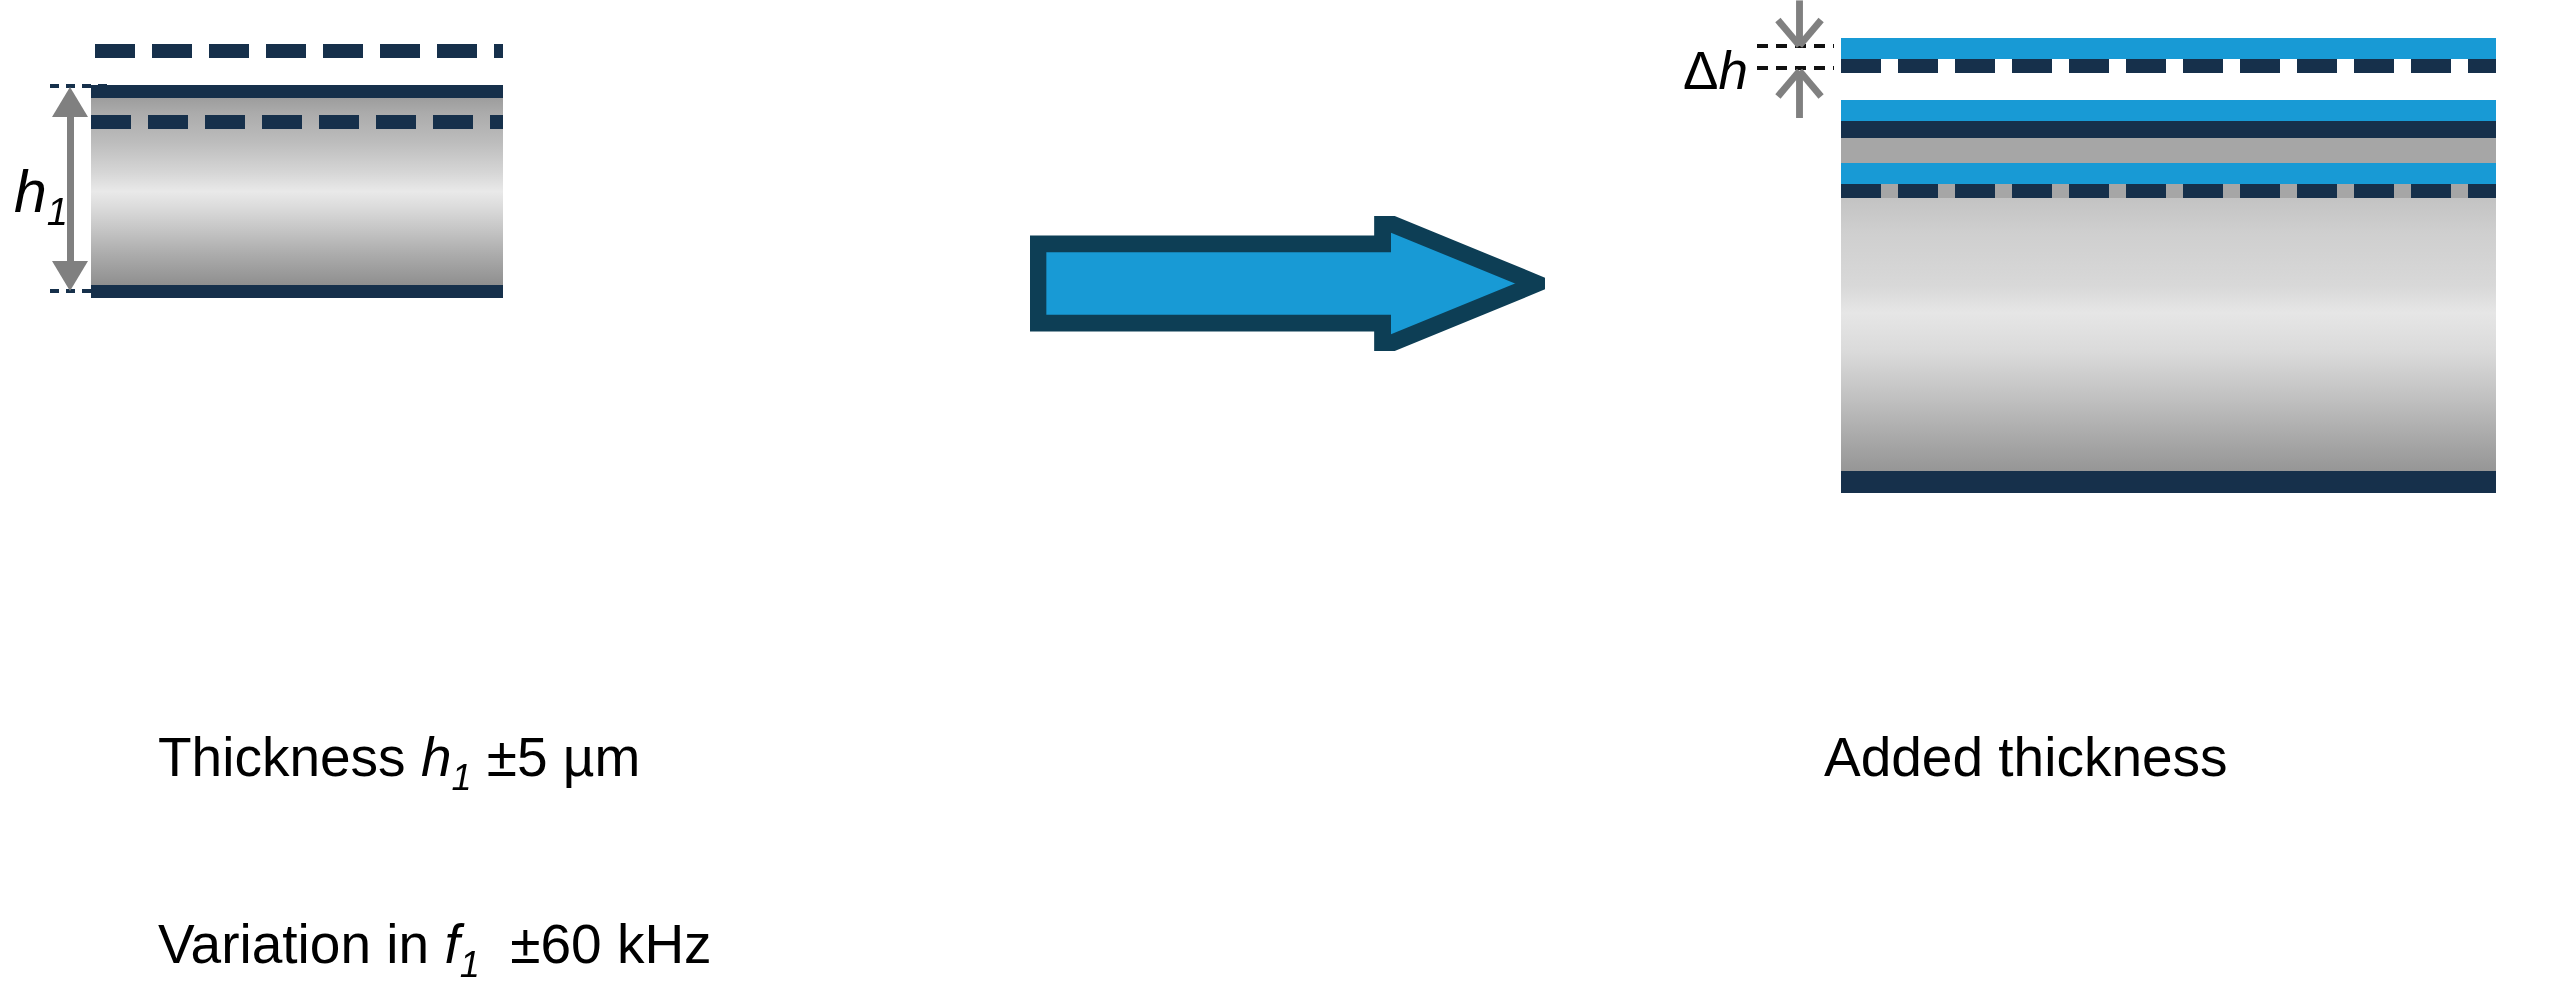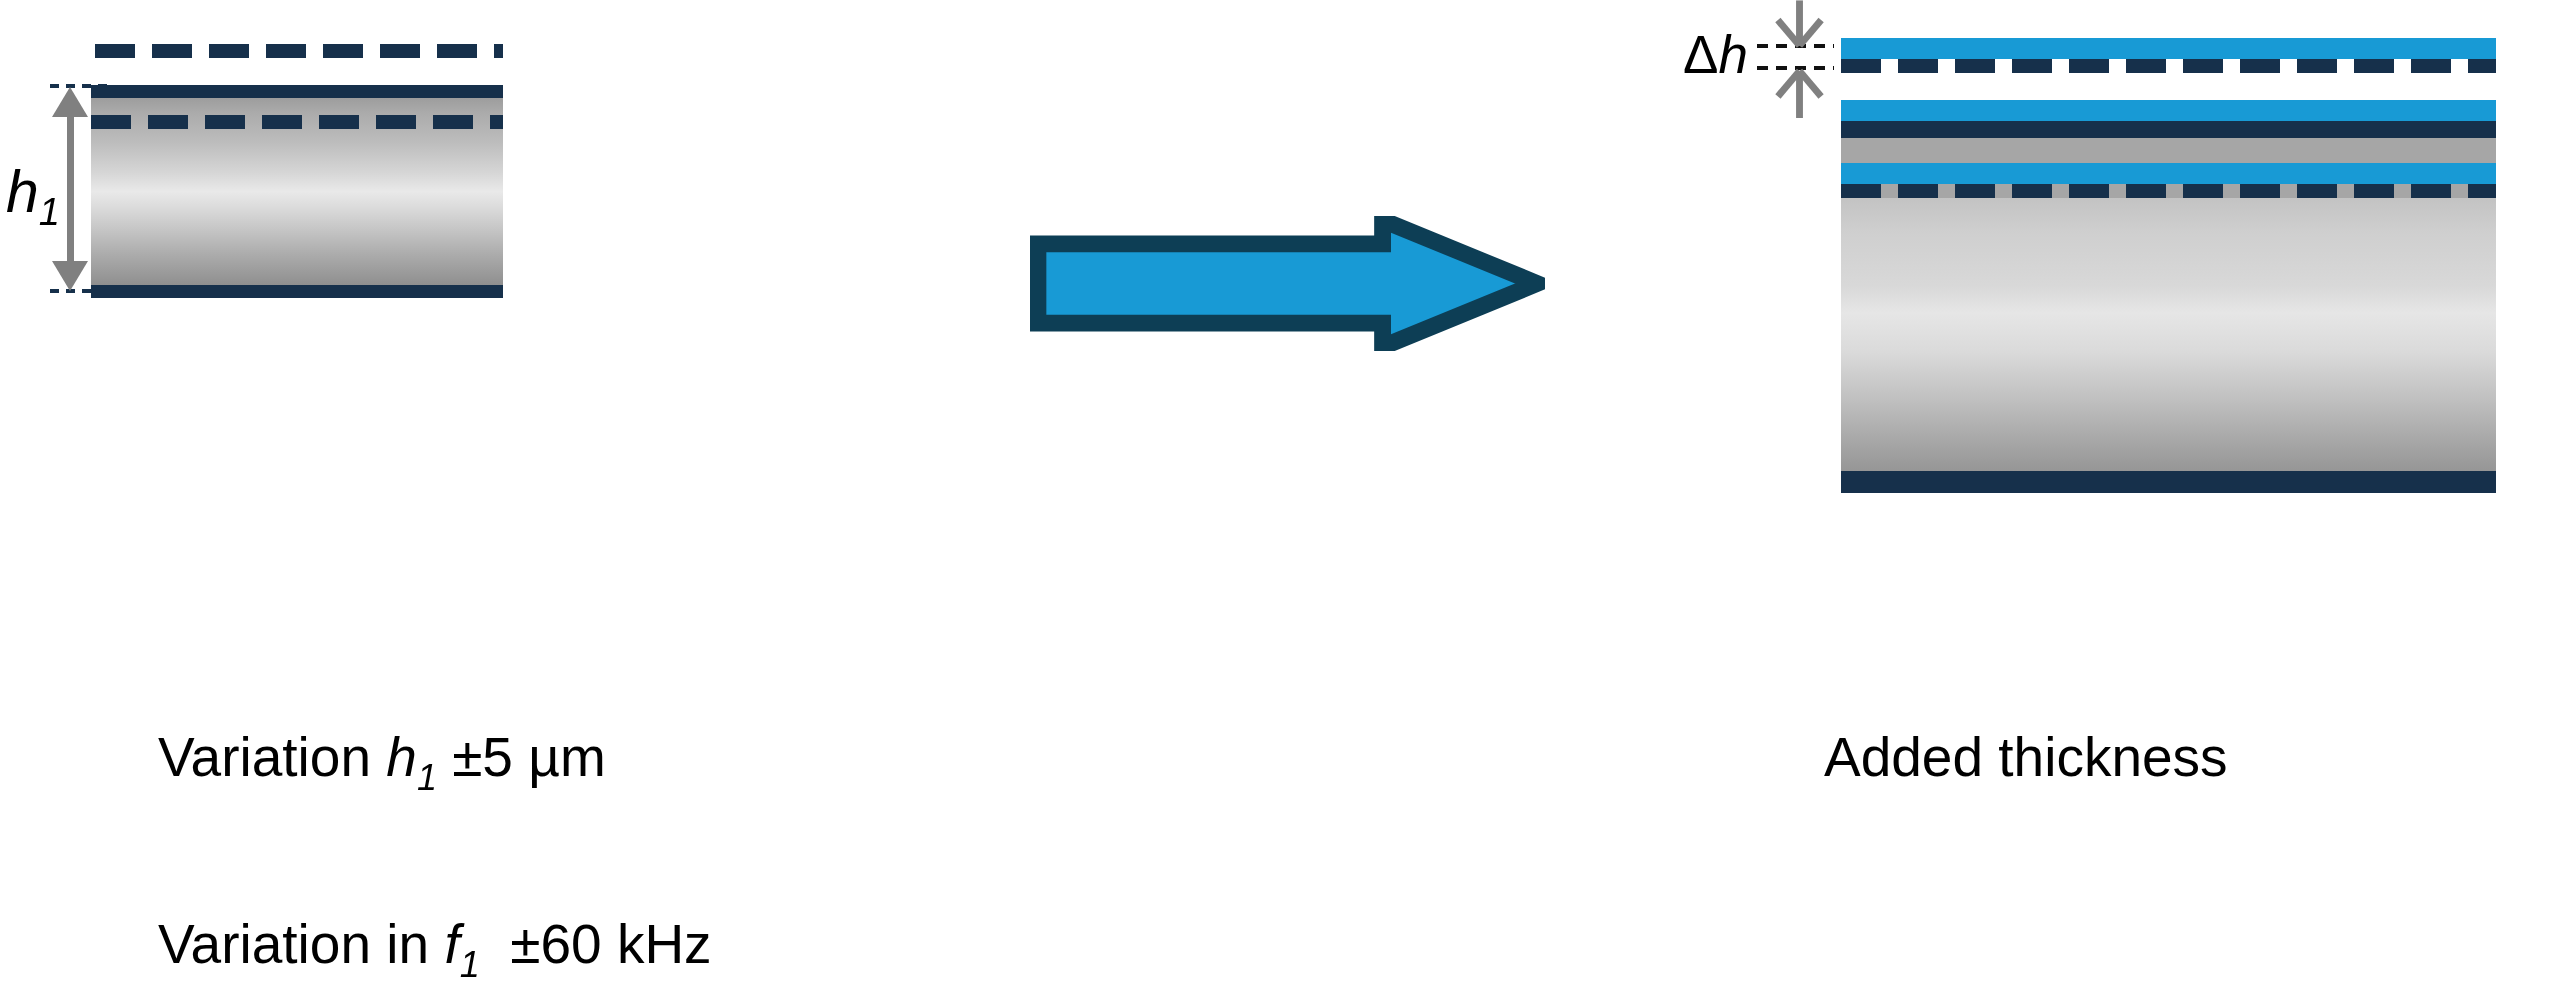--- a/index.html
+++ b/index.html
@@ -51,21 +51,21 @@
   .dim-head.up{border-bottom:30px solid #808080;}
   .dim-head.down{border-top:30px solid #808080;}
   .tick{
     position:absolute;height:4px;
     background:repeating-linear-gradient(to right,
         #16304b 0px,#16304b 9px,
         rgba(0,0,0,0) 9px,rgba(0,0,0,0) 16px);
   }
   .h-label{
     position:absolute;font-style:italic;font-size:59px;color:#000;
-    font-family:"Liberation Sans","DejaVu Sans",sans-serif;white-space:nowrap;
+    font-family:"Liberation Sans","DejaVu Sans",sans-serif;white-space:nowrap;margin-left:8px;
   }
   .h-label sub{font-size:38px;font-style:italic;}
 
   
   #mid-arrow{position:absolute;left:1030px;top:216px;width:515px;height:135px;}
   #mid-arrow svg{display:block;}
 
   
   #right-panel{position:absolute;left:0;top:0;width:2576px;height:554px;}
   .dh-label{
@@ -120,21 +120,21 @@
   </div>
 
   <div id="mid-arrow">
     <svg width="515" height="135" viewBox="0 0 520 136">
       <polygon points="8,28 356,28 356,4 512,68 356,132 356,108 8,108" fill="#189ad5" stroke="#0d3e55" stroke-width="17" stroke-linejoin="miter"></polygon>
     </svg>
   </div>
 
   <div id="right-panel">
 
-    <div class="dh-label" style="left:1683px;top:24px;">Δ<i>h</i></div>
+    <div class="dh-label" style="left:1683px;top:40px;">Δ<i>h</i></div>
 
     <div class="thin-tick" style="left:1757px;top:44px;width:77px;"></div>
     <div class="thin-tick" style="left:1757px;top:66px;width:77px;"></div>
 
     <svg class="dh-arrow" style="left:1770px;top:0px;" width="59" height="50" viewBox="0 0 60 50">
       <line x1="30" y1="0" x2="30" y2="46" stroke="#808080" stroke-width="7"></line>
       <line x1="30" y1="46" x2="8" y2="20" stroke="#808080" stroke-width="7"></line>
       <line x1="30" y1="46" x2="52" y2="20" stroke="#808080" stroke-width="7"></line>
     </svg>
 
@@ -162,21 +162,21 @@
     <div class="grad-body" style="left:1841px;top:198px;width:655px;height:87px;
                 background:linear-gradient(to bottom,#c3c3c3 0%,#cfcfcf 40%,#d8d8d8 100%);"></div>
     <div class="grad-body" style="left:1841px;top:285px;width:655px;height:198px;
                 background:linear-gradient(to bottom,#d8d8d8 0%,#e6e6e6 14%,#dadada 34%,#c2c2c2 56%,#a8a8a8 78%,#8f8f8f 100%);"></div>
 
     <div class="solid-bar" style="left:1841px;top:285px;width:655px;height:0px;"></div>
     <div class="solid-bar" style="left:1841px;top:471px;width:655px;height:22px;"></div>
   </div>
 
   <div class="caption" style="left:158px;top:602px;width:733px;">
-    <div><span>Variation </span><i>h</i><sub>1</sub><span> ±5 µm</span></div>
+    <div><span>Thickness </span><i>h</i><sub>1</sub><span> ±5 µm</span></div>
     <div><span>Variation in </span><i>f</i><sub>1</sub><span>  ±60 kHz</span></div>
   </div>
 
   <div class="caption" style="left:1057px;top:602px;width:614px;">
     
   </div>
 
   <div class="caption" style="left:1824px;top:602px;width:752px;">
     <div>Added thickness</div>
     

